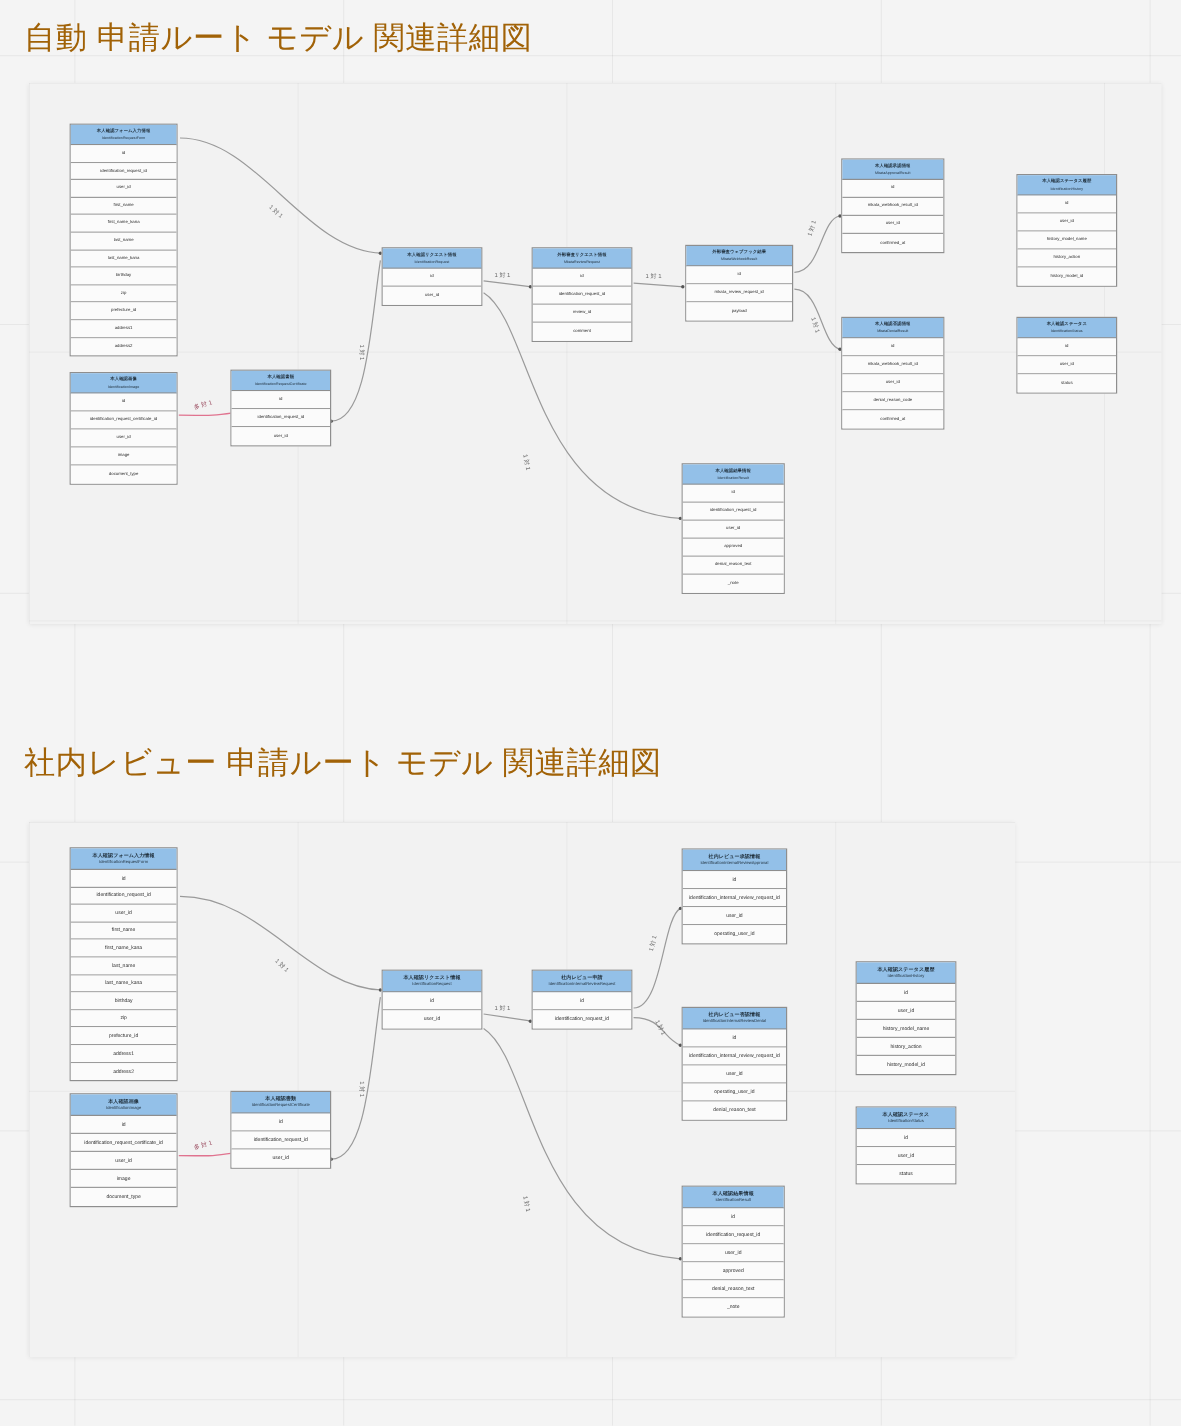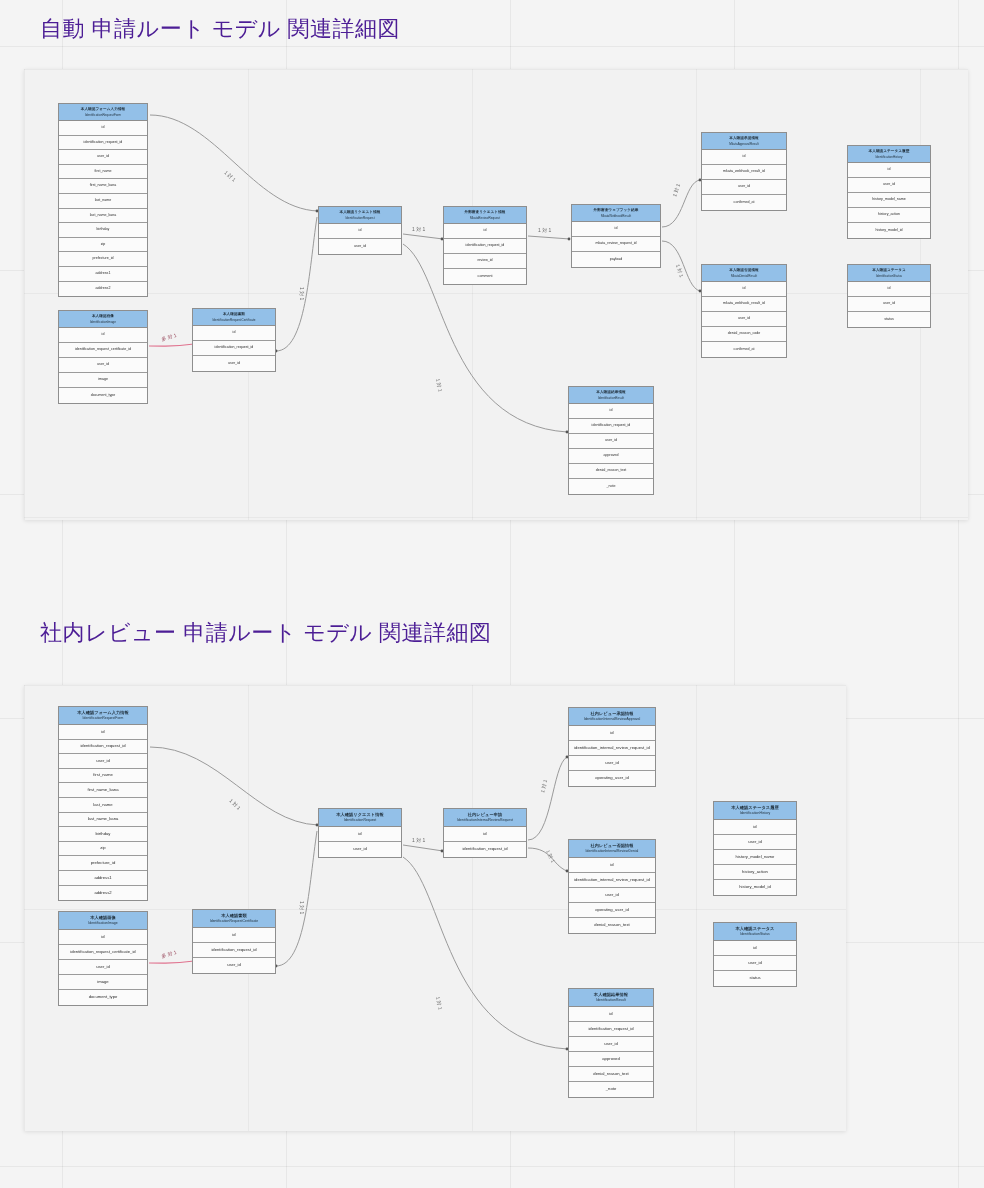--- a/index.html
+++ b/index.html
@@ -12,22 +12,22 @@
   
   .page-grid{position:absolute;inset:0;pointer-events:none;
     background-image:
       linear-gradient(to right,rgba(0,0,0,0.055) 1px,transparent 1px),
       linear-gradient(to bottom,rgba(0,0,0,0.055) 1px,transparent 1px);
     background-size:224px 224px;
     background-position:62px 46px;
   }
   .section{position:absolute;left:0;width:984px;}
   .section-title{
-    font-size:22px;color:#4c1d95;font-weight:400;
-    padding-left:40px;letter-spacing:0.5px;
+    font-size:26px;color:#a16207;font-weight:400;
+    padding-left:20px;letter-spacing:0.5px;
   }
   .canvas{
     position:absolute;background:#f2f2f2;
     box-shadow:0 1px 4px rgba(0,0,0,0.10);
     overflow:hidden;
   }
   .canvas .inner-grid{position:absolute;inset:0;pointer-events:none;
     background-image:
       linear-gradient(to right,rgba(0,0,0,0.045) 1px,transparent 1px),
       linear-gradient(to bottom,rgba(0,0,0,0.045) 1px,transparent 1px);

